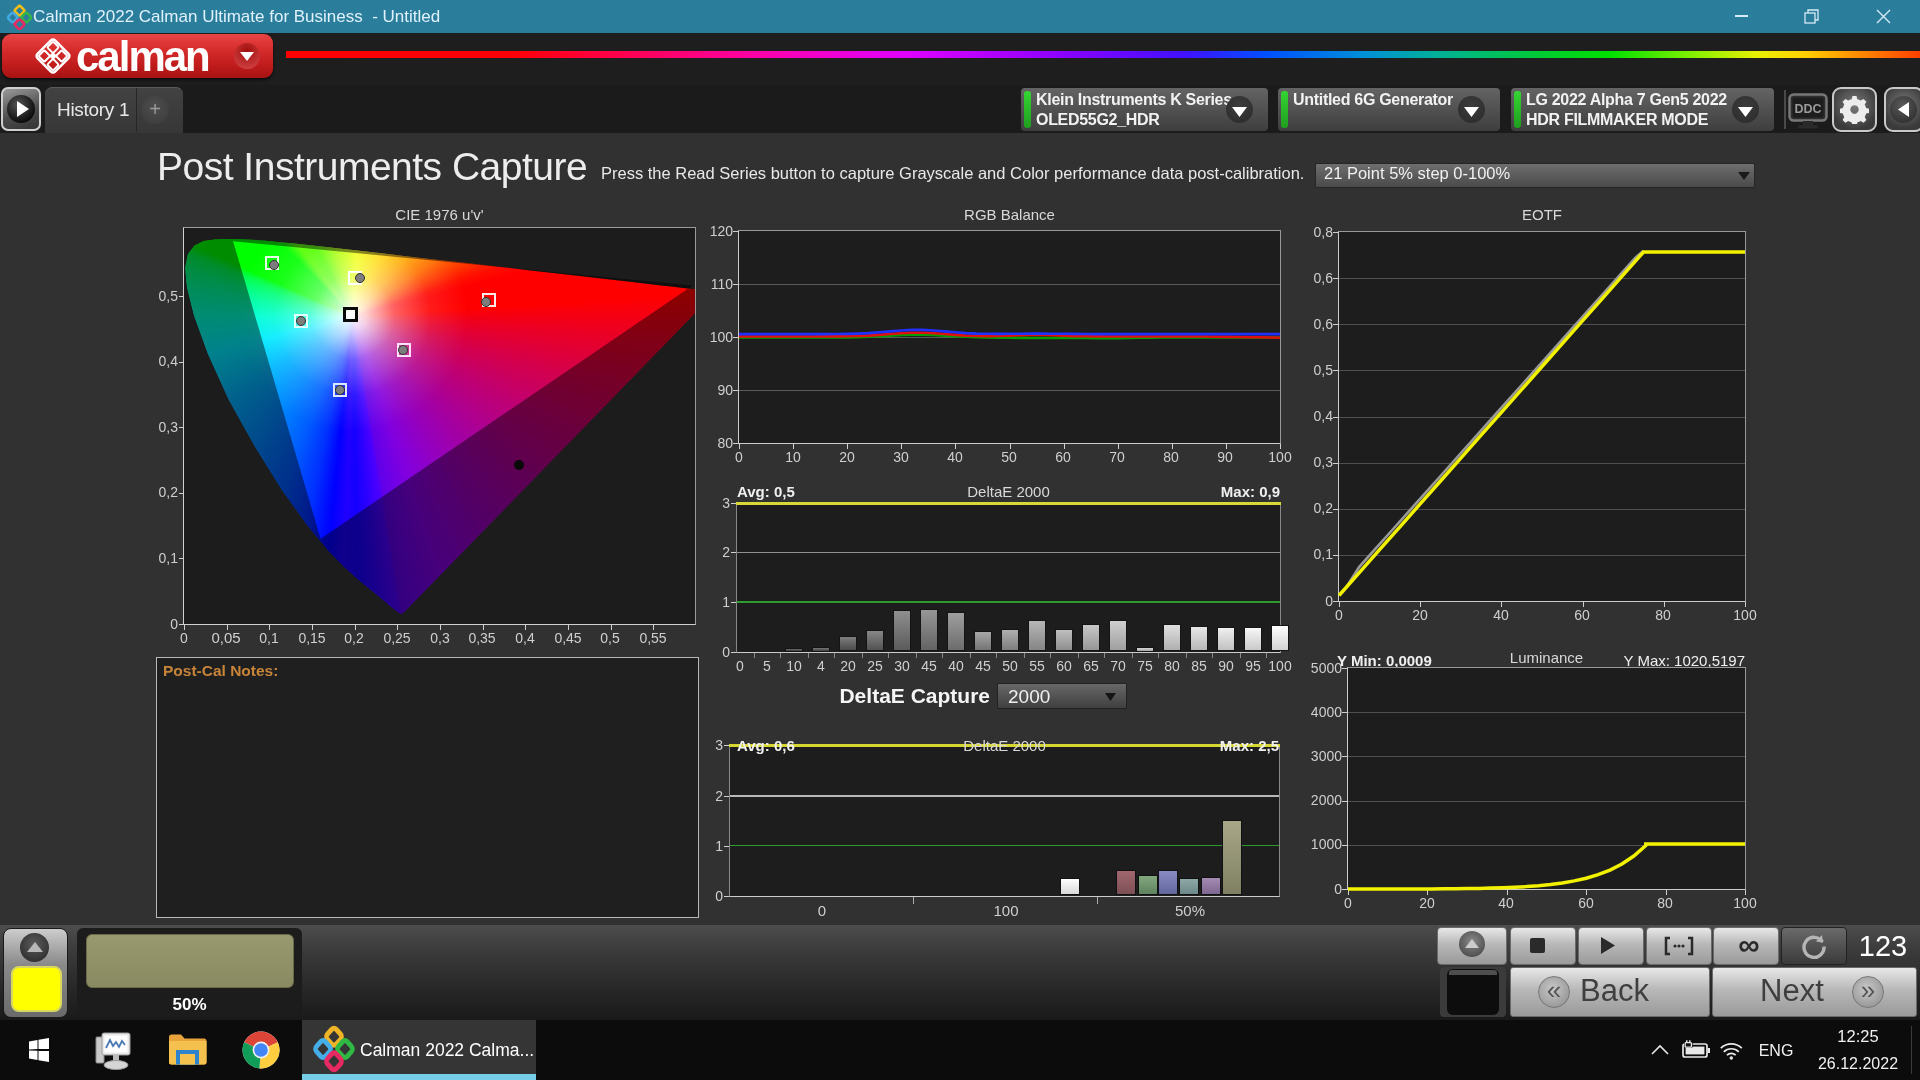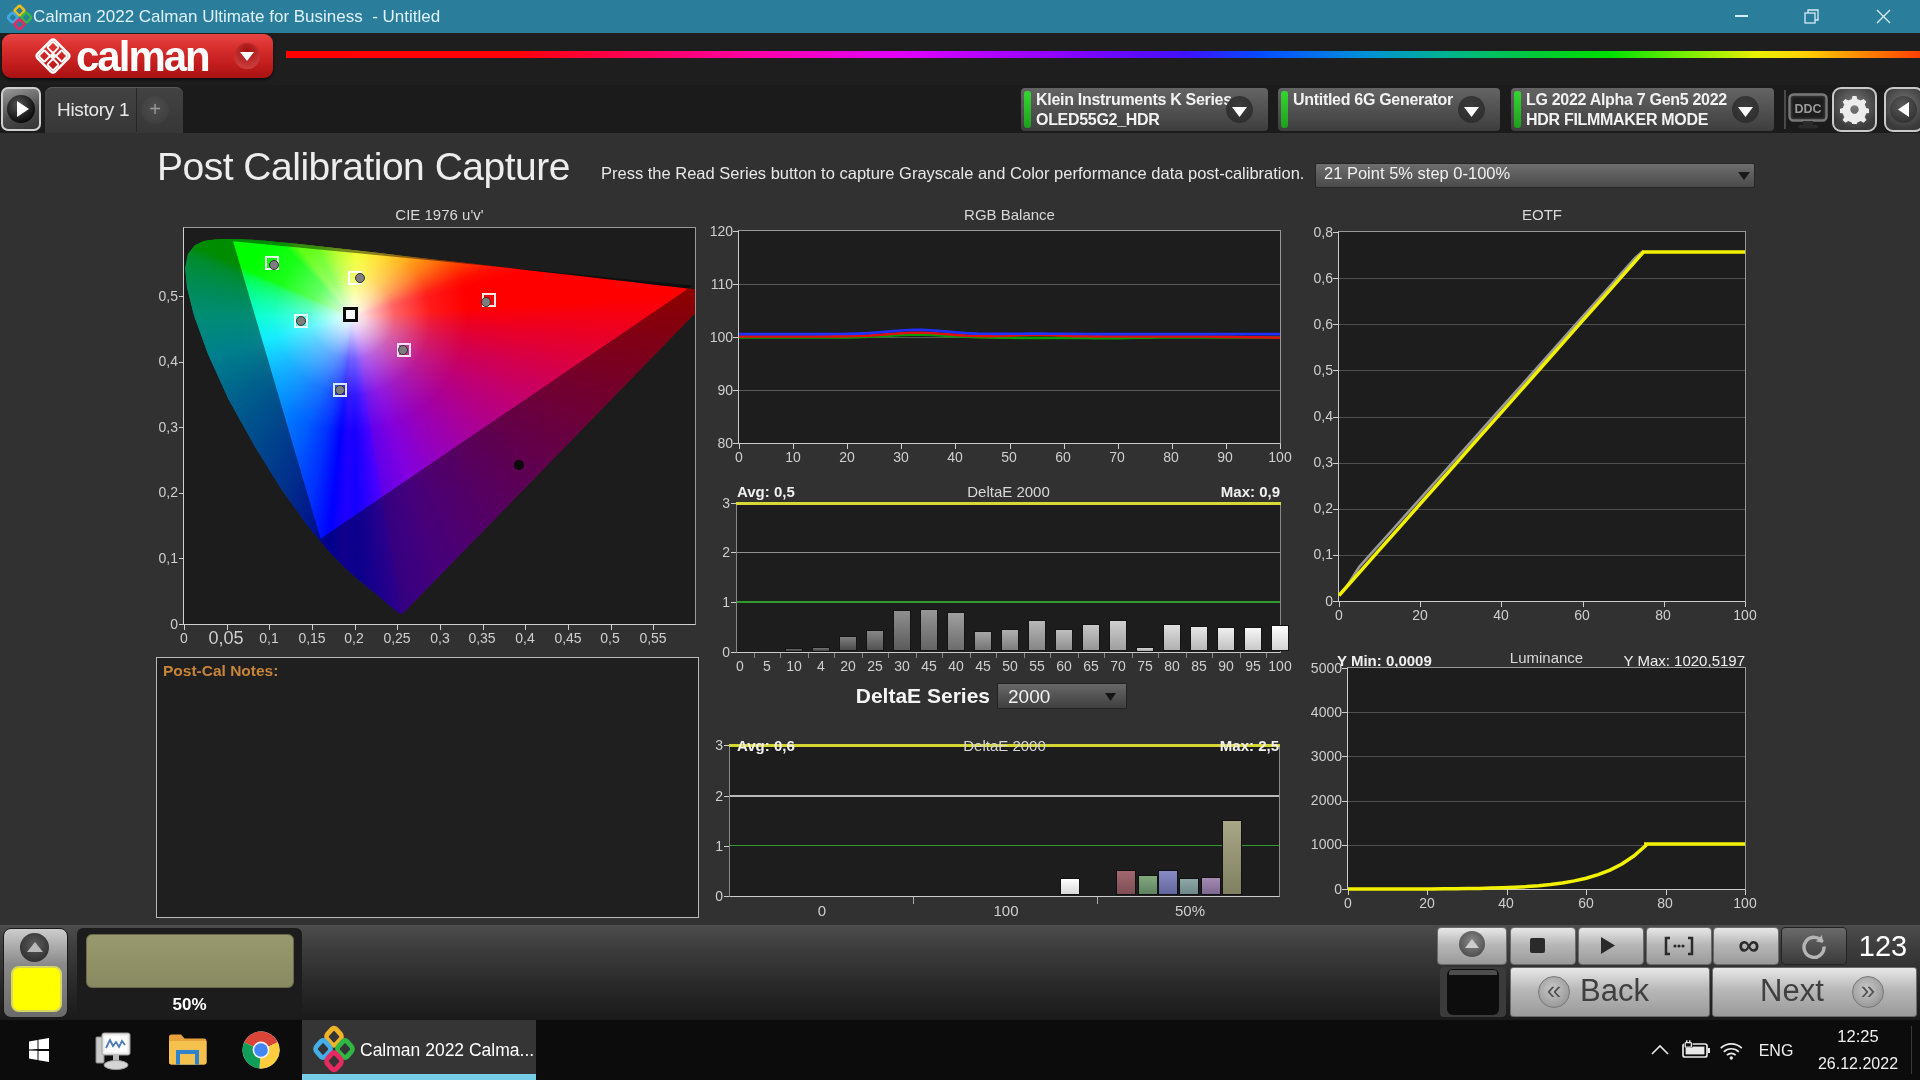--- a/index.html
+++ b/index.html
@@ -91,21 +91,21 @@
 <svg class="abs" style="left:1840px;top:95px" width="29" height="29" viewBox="0 0 29 29">
 <g transform="translate(14.5,14.5)">
 <path fill-rule="evenodd" fill="#ededed" d="M-2,-13.5 h4 l0.8,3.2 a10.3,10.3 0 0 1 3.4,1.4 l2.9,-1.7 2.8,2.8 -1.7,2.9 a10.3,10.3 0 0 1 1.4,3.4 l3.2,0.8 v4 l-3.2,0.8 a10.3,10.3 0 0 1 -1.4,3.4 l1.7,2.9 -2.8,2.8 -2.9,-1.7 a10.3,10.3 0 0 1 -3.4,1.4 l-0.8,3.2 h-4 l-0.8,-3.2 a10.3,10.3 0 0 1 -3.4,-1.4 l-2.9,1.7 -2.8,-2.8 1.7,-2.9 a10.3,10.3 0 0 1 -1.4,-3.4 l-3.2,-0.8 v-4 l3.2,-0.8 a10.3,10.3 0 0 1 1.4,-3.4 l-1.7,-2.9 2.8,-2.8 2.9,1.7 a10.3,10.3 0 0 1 3.4,-1.4 Z M0,-4.2 a4.2,4.2 0 1 0 0.0001,0 Z"></path>
 </g>
   </svg>
 <div class="abs" style="left:1884px;top:87px;width:40px;height:45px;border-radius:9px;border:2px solid #c9c9c9;background:radial-gradient(circle at 50% 40%,#7c7c7c,#3a3a3a 75%)"></div>
 <div class="abs" style="left:1890px;top:96px;width:27px;height:27px;border-radius:50%;background:radial-gradient(circle at 45% 35%,#5a5a5a,#262626)"></div>
 <svg class="abs" style="left:1898px;top:102px" width="11" height="15" viewBox="0 0 11 15">
     <path d="M11 0 L0 7.5 L11 15 Z" fill="#fff"></path>
   </svg>
-<div class="abs" style="left:157px;top:145px;font-size:39px;color:#ededed;letter-spacing:-0.5px">Post Calibration Capture</div>
+<div class="abs" style="left:157px;top:145px;font-size:39px;color:#ededed;letter-spacing:-0.5px">Post Instruments Capture</div>
 <div class="abs" style="left:601px;top:164px;font-size:16.5px;color:#e8e8e8">Press the Read Series button to capture Grayscale and Color performance data post-calibration.</div>
 <div class="abs" style="left:1315px;top:163px;width:440px;height:25px;background:linear-gradient(180deg,#6e6e6e,#4a4a4a);border:1px solid #262626;border-radius:2px"></div>
 <div class="abs" style="left:1324px;top:164px;font-size:16.5px;color:#f0f0f0">21 Point 5% step 0-100%</div>
 <svg class="abs" style="left:1738px;top:172px" width="12" height="8" viewBox="0 0 12 8">
     <path d="M0 0 H12 L6 8 Z" fill="#1a1a1a"></path>
   </svg>
 <div style="position:absolute;left:184px;top:205px;width:511px;height:20px;font-size:15px;color:#d8d8d8;text-align:center;font-weight:normal;line-height:20px;">CIE 1976 u'v'</div>
 <div class="abs" style="left:183px;top:227px;width:513px;height:398px;background:#1c1c1c;border:1px solid #9a9a9a;border-left-color:#d0d0d0;border-bottom-color:#d0d0d0"></div>
 <div class="abs" style="left:184px;top:228px;width:511px;height:396px;overflow:hidden">
 <div style="position:absolute;left:0;top:0;width:511px;height:396px;background:conic-gradient(from 0deg at 168.8px 88.8px, rgb(226,255,0) 0.00deg, rgb(240,255,0) 3.53deg, rgb(255,215,0) 24.16deg, rgb(255,165,0) 42.35deg, rgb(255,110,0) 55.71deg, rgb(255,55,0) 64.82deg, rgb(255,15,0) 70.99deg, rgb(255,0,0) 75.14deg, rgb(255,0,0) 78.09deg, rgb(255,0,0) 80.16deg, rgb(255,0,0) 81.65deg, rgb(255,0,0) 82.72deg, rgb(255,0,0) 83.51deg, rgb(255,0,0) 84.11deg, rgb(255,0,0) 84.58deg, rgb(255,0,0) 84.96deg, rgb(255,0,0) 85.24deg, rgb(255,0,0) 85.46deg, rgb(255,0,0) 85.62deg, rgb(255,0,0) 85.74deg, rgb(255,0,0) 85.81deg, rgb(255,0,0) 85.87deg, rgb(255,0,0) 85.92deg, rgb(255,0,0) 85.97deg, rgb(255,0,0) 86.01deg, rgb(255,0,0) 86.03deg, rgb(255,0,0) 86.05deg, rgb(255,0,0) 86.05deg, rgb(248,0,13) 88.52deg, rgb(234,0,38) 94.20deg, rgb(212,0,76) 104.88deg, rgb(191,0,115) 118.34deg, rgb(169,0,153) 133.84deg, rgb(148,0,191) 149.41deg, rgb(129,0,224) 161.36deg, rgb(95,0,235) 170.54deg, rgb(92,0,238) 170.62deg, rgb(88,0,242) 170.73deg, rgb(84,0,246) 170.86deg, rgb(80,0,250) 171.09deg, rgb(76,0,252) 171.46deg, rgb(72,0,254) 171.97deg, rgb(66,0,255) 172.71deg, rgb(60,0,255) 173.68deg, rgb(48,0,255) 174.95deg, rgb(36,0,255) 176.71deg, rgb(20,0,255) 178.97deg, rgb(32,0,255) 181.97deg, rgb(0,0,255) 186.01deg, rgb(0,48,255) 192.42deg, rgb(0,92,255) 202.28deg, rgb(0,134,255) 217.15deg, rgb(0,180,255) 236.47deg, rgb(0,235,255) 255.61deg, rgb(0,255,211) 270.37deg, rgb(0,255,161) 280.04deg, rgb(0,255,118) 286.33deg, rgb(0,255,76) 290.81deg, rgb(0,255,0) 294.24deg, rgb(0,255,0) 296.91deg, rgb(0,255,0) 299.24deg, rgb(0,255,0) 301.64deg, rgb(0,255,0) 304.24deg, rgb(0,255,0) 307.25deg, rgb(0,255,0) 310.96deg, rgb(0,255,0) 315.78deg, rgb(84,255,0) 322.36deg, rgb(80,255,0) 331.76deg, rgb(165,255,0) 345.25deg, rgb(226,255,0) 360.00deg);clip-path:path('M219.2 385.1 L219.1 385.1 L218.9 385.3 L218.6 385.3 L218.3 385.5 L217.8 385.5 L217.3 385.6 L216.6 385.6 L215.3 384.9 L213.1 383.5 L210.1 381.2 L205.8 377.7 L200.3 373.0 L193.5 367.3 L184.4 360.0 L173.6 350.9 L160.2 338.9 L144.2 322.6 L123.0 297.0 L97.9 261.9 L70.7 218.3 L44.5 171.2 L24.0 125.9 L10.1 87.8 L3.0 59.4 L1.2 39.7 L4.0 26.1 L10.5 17.5 L19.7 13.1 L30.7 11.5 L42.7 11.1 L54.9 11.2 L67.6 11.8 L81.3 12.8 L96.2 14.2 L112.6 15.8 L130.7 17.8 L150.7 20.0 L172.9 22.5 L197.3 25.3 L223.9 28.4 L252.6 31.7 L283.0 35.1 L314.2 38.7 L344.4 42.2 L373.8 45.6 L400.5 48.6 L424.0 51.3 L444.1 53.6 L460.9 55.6 L475.0 57.2 L487.3 58.6 L497.7 59.8 L506.1 60.7 L512.6 61.5 L517.7 62.1 L521.4 62.5 L523.9 62.8 L526.0 63.0 L527.5 63.2 L529.1 63.4 L530.5 63.6 L531.4 63.7 L531.9 63.7 L532.1 63.7 Z')"></div>
@@ -121,21 +121,21 @@
 <div style="position:absolute;left:140px;top:483px;width:38px;height:18px;font-size:14px;color:#cfcfcf;text-align:right;font-weight:normal;line-height:18px;">0,2</div>
 <div class="abs" style="left:179px;top:493px;width:5px;height:1px;background:#cfcfcf"></div>
 <div style="position:absolute;left:140px;top:418px;width:38px;height:18px;font-size:14px;color:#cfcfcf;text-align:right;font-weight:normal;line-height:18px;">0,3</div>
 <div class="abs" style="left:179px;top:427px;width:5px;height:1px;background:#cfcfcf"></div>
 <div style="position:absolute;left:140px;top:352px;width:38px;height:18px;font-size:14px;color:#cfcfcf;text-align:right;font-weight:normal;line-height:18px;">0,4</div>
 <div class="abs" style="left:179px;top:362px;width:5px;height:1px;background:#cfcfcf"></div>
 <div style="position:absolute;left:140px;top:287px;width:38px;height:18px;font-size:14px;color:#cfcfcf;text-align:right;font-weight:normal;line-height:18px;">0,5</div>
 <div class="abs" style="left:179px;top:296px;width:5px;height:1px;background:#cfcfcf"></div>
 <div style="position:absolute;left:159px;top:630px;width:50px;height:16px;font-size:14px;color:#cfcfcf;text-align:center;font-weight:normal;line-height:16px;">0</div>
 <div class="abs" style="left:184px;top:625px;width:1px;height:5px;background:#cfcfcf"></div>
-<div style="position:absolute;left:201px;top:630px;width:50px;height:16px;font-size:18px;color:#cfcfcf;text-align:center;font-weight:normal;line-height:16px;">0,05</div>
+<div style="position:absolute;left:201px;top:630px;width:50px;height:16px;font-size:15px;color:#cfcfcf;text-align:center;font-weight:normal;line-height:16px;">0,05</div>
 <div class="abs" style="left:227px;top:625px;width:1px;height:5px;background:#cfcfcf"></div>
 <div style="position:absolute;left:244px;top:630px;width:50px;height:16px;font-size:14px;color:#cfcfcf;text-align:center;font-weight:normal;line-height:16px;">0,1</div>
 <div class="abs" style="left:269px;top:625px;width:1px;height:5px;background:#cfcfcf"></div>
 <div style="position:absolute;left:287px;top:630px;width:50px;height:16px;font-size:14px;color:#cfcfcf;text-align:center;font-weight:normal;line-height:16px;">0,15</div>
 <div class="abs" style="left:312px;top:625px;width:1px;height:5px;background:#cfcfcf"></div>
 <div style="position:absolute;left:329px;top:630px;width:50px;height:16px;font-size:14px;color:#cfcfcf;text-align:center;font-weight:normal;line-height:16px;">0,2</div>
 <div class="abs" style="left:355px;top:625px;width:1px;height:5px;background:#cfcfcf"></div>
 <div style="position:absolute;left:372px;top:630px;width:50px;height:16px;font-size:14px;color:#cfcfcf;text-align:center;font-weight:normal;line-height:16px;">0,25</div>
 <div class="abs" style="left:397px;top:625px;width:1px;height:5px;background:#cfcfcf"></div>
 <div style="position:absolute;left:415px;top:630px;width:50px;height:16px;font-size:14px;color:#cfcfcf;text-align:center;font-weight:normal;line-height:16px;">0,3</div>
@@ -275,21 +275,21 @@
 <div class="abs" style="left:1186px;top:653px;width:1px;height:5px;background:#888"></div>
 <div class="abs" style="left:1217px;top:627.1px;width:18px;height:24.4px;background:linear-gradient(180deg,rgb(239,239,239),rgb(193,193,193));border:1px solid #141414"></div>
 <div style="position:absolute;left:1206px;top:658px;width:40px;height:16px;font-size:14px;color:#cfcfcf;text-align:center;font-weight:normal;line-height:16px;">90</div>
 <div class="abs" style="left:1212px;top:653px;width:1px;height:5px;background:#888"></div>
 <div class="abs" style="left:1244px;top:626.6px;width:18px;height:24.9px;background:linear-gradient(180deg,rgb(247,247,247),rgb(201,201,201));border:1px solid #141414"></div>
 <div style="position:absolute;left:1233px;top:658px;width:40px;height:16px;font-size:14px;color:#cfcfcf;text-align:center;font-weight:normal;line-height:16px;">95</div>
 <div class="abs" style="left:1240px;top:653px;width:1px;height:5px;background:#888"></div>
 <div class="abs" style="left:1271px;top:625.2px;width:18px;height:26.3px;background:linear-gradient(180deg,rgb(255,255,255),rgb(210,210,210));border:1px solid #141414"></div>
 <div style="position:absolute;left:1260px;top:658px;width:40px;height:16px;font-size:14px;color:#cfcfcf;text-align:center;font-weight:normal;line-height:16px;">100</div>
 <div class="abs" style="left:1266px;top:653px;width:1px;height:5px;background:#888"></div>
-<div style="position:absolute;left:700px;top:685px;width:290px;height:22px;font-size:21px;color:#f5f5f5;text-align:right;font-weight:bold;line-height:22px;">DeltaE Series</div>
+<div style="position:absolute;left:700px;top:685px;width:290px;height:22px;font-size:21px;color:#f5f5f5;text-align:right;font-weight:bold;line-height:22px;">DeltaE Capture</div>
 <div class="abs" style="left:997px;top:683px;width:130px;height:26px;background:linear-gradient(180deg,#686868,#3f3f3f);border:1px solid #222;border-radius:1px"></div>
 <div class="abs" style="left:1008px;top:686px;font-size:19px;color:#f0f0f0">2000</div>
 <svg class="abs" style="left:1105px;top:693px" width="11" height="8" viewBox="0 0 11 8">
     <path d="M0 0 H11 L5.5 8 Z" fill="#141414"></path>
   </svg>
 <div class="abs" style="left:729px;top:744px;width:551px;height:153px;background:#1d1d1d;border:1px solid #888;border-bottom-color:#ccc"></div>
 <div class="abs" style="left:729px;top:744px;width:551px;height:2.5px;background:#d6d632"></div>
 <div class="abs" style="left:730px;top:795px;width:549px;height:1.5px;background:#b8b8b8"></div>
 <div class="abs" style="left:730px;top:845px;width:549px;height:1.2px;background:#2f9b2f"></div>
 <div style="position:absolute;left:693px;top:736px;width:30px;height:18px;font-size:14px;color:#cfcfcf;text-align:right;font-weight:normal;line-height:18px;">3</div>

